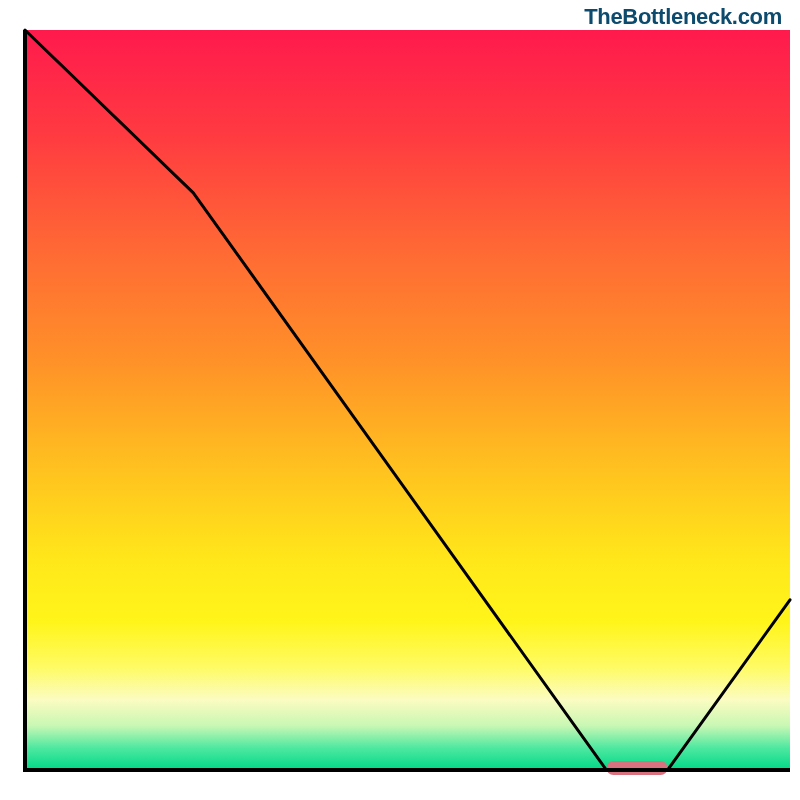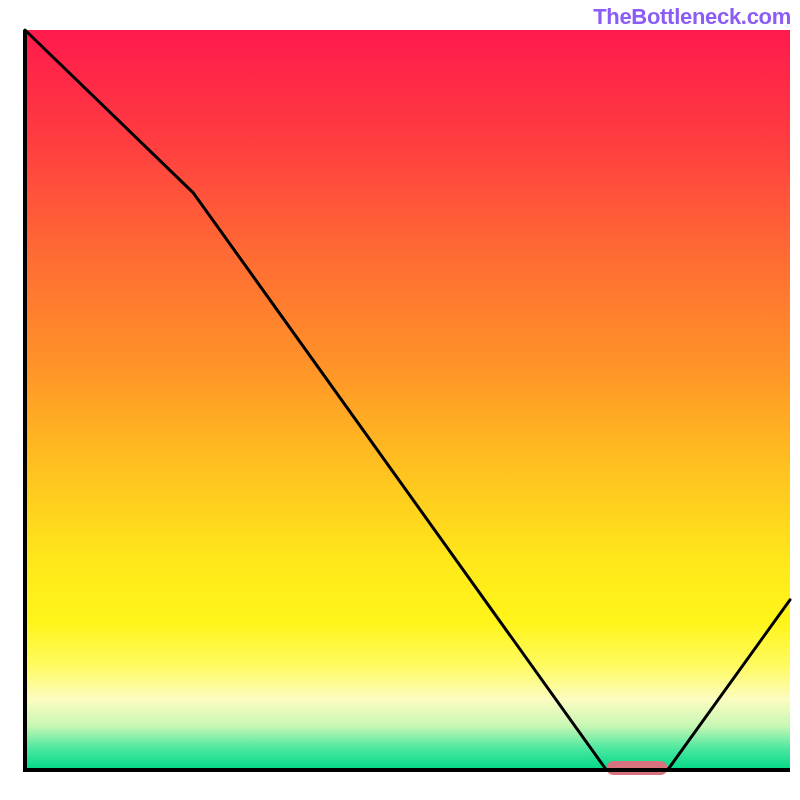--- a/index.html
+++ b/index.html
@@ -12,24 +12,24 @@
     overflow: hidden;
   }
   .container {
     position: relative;
     width: 800px;
     height: 800px;
   }
   .attribution {
     position: absolute;
     top: 4px;
-    right: 9px;
+    right: 18px;
     font-size: 22px;
     font-weight: bold;
-    color: #8b5cf6;
+    color: #0c4a6e;
     letter-spacing: -0.3px;
   }
   svg.plot {
     position: absolute;
     left: 0;
     top: 0;
   }
 </style>
 </head>
 <body>

